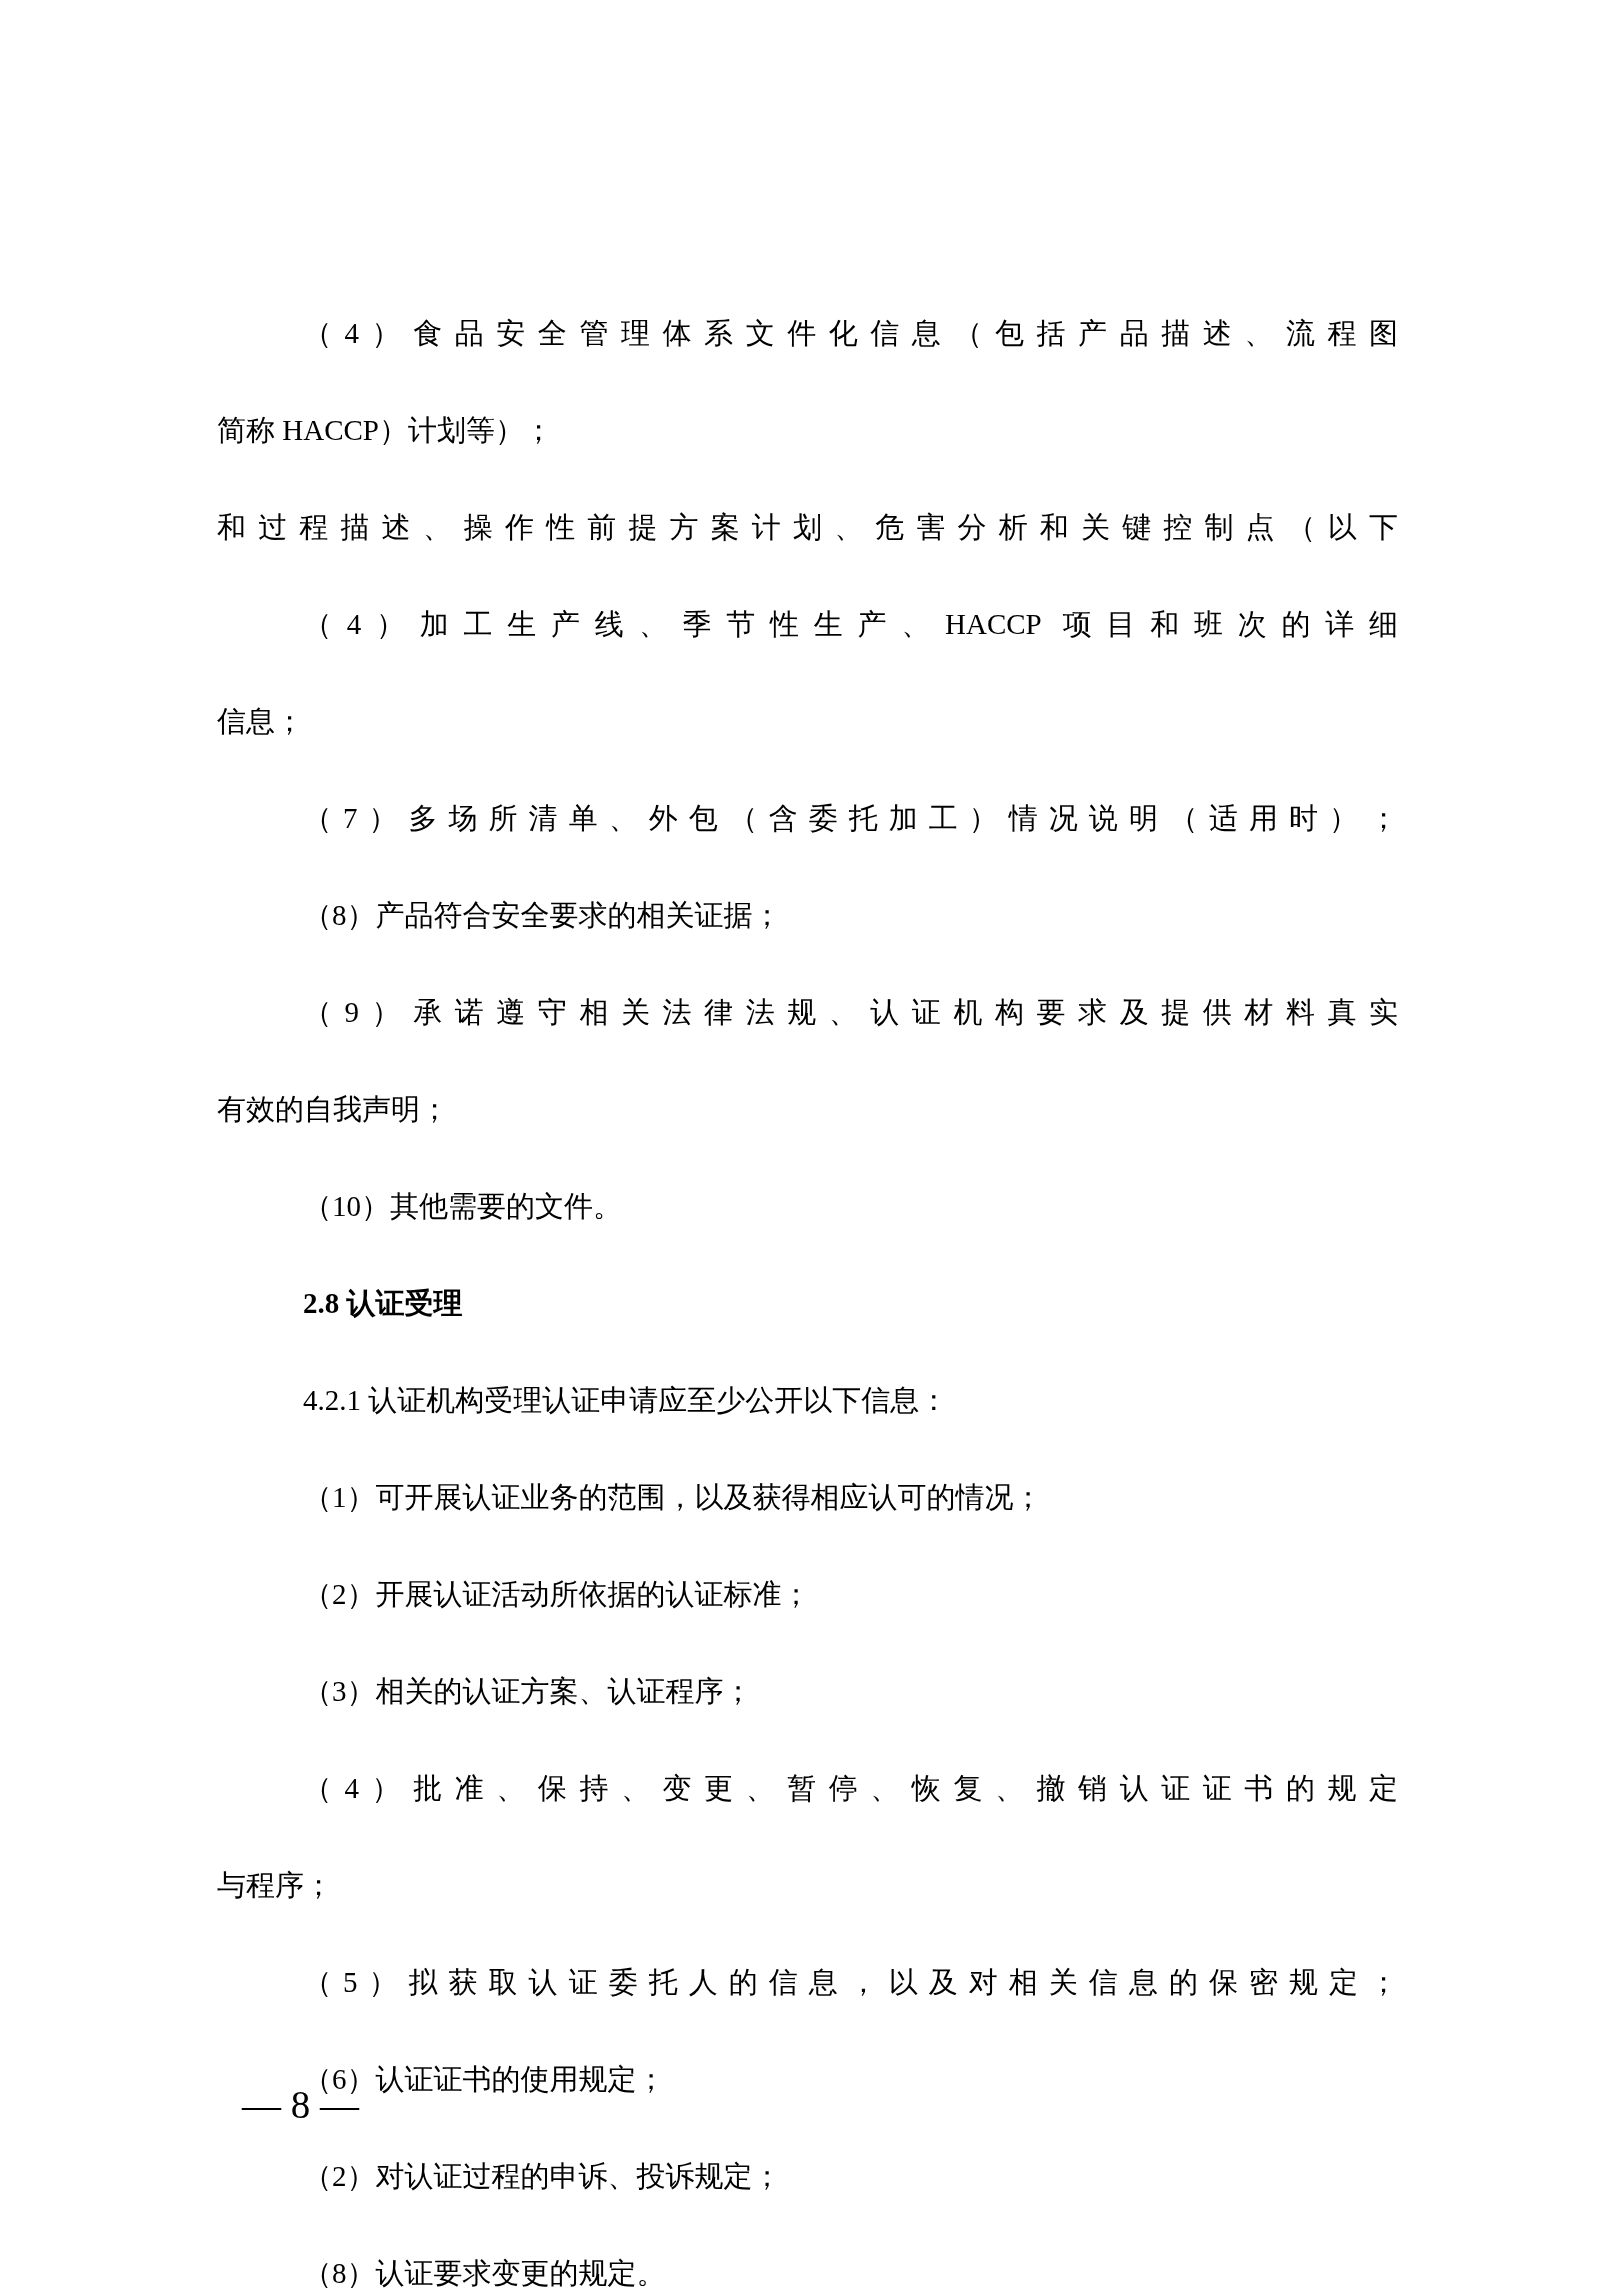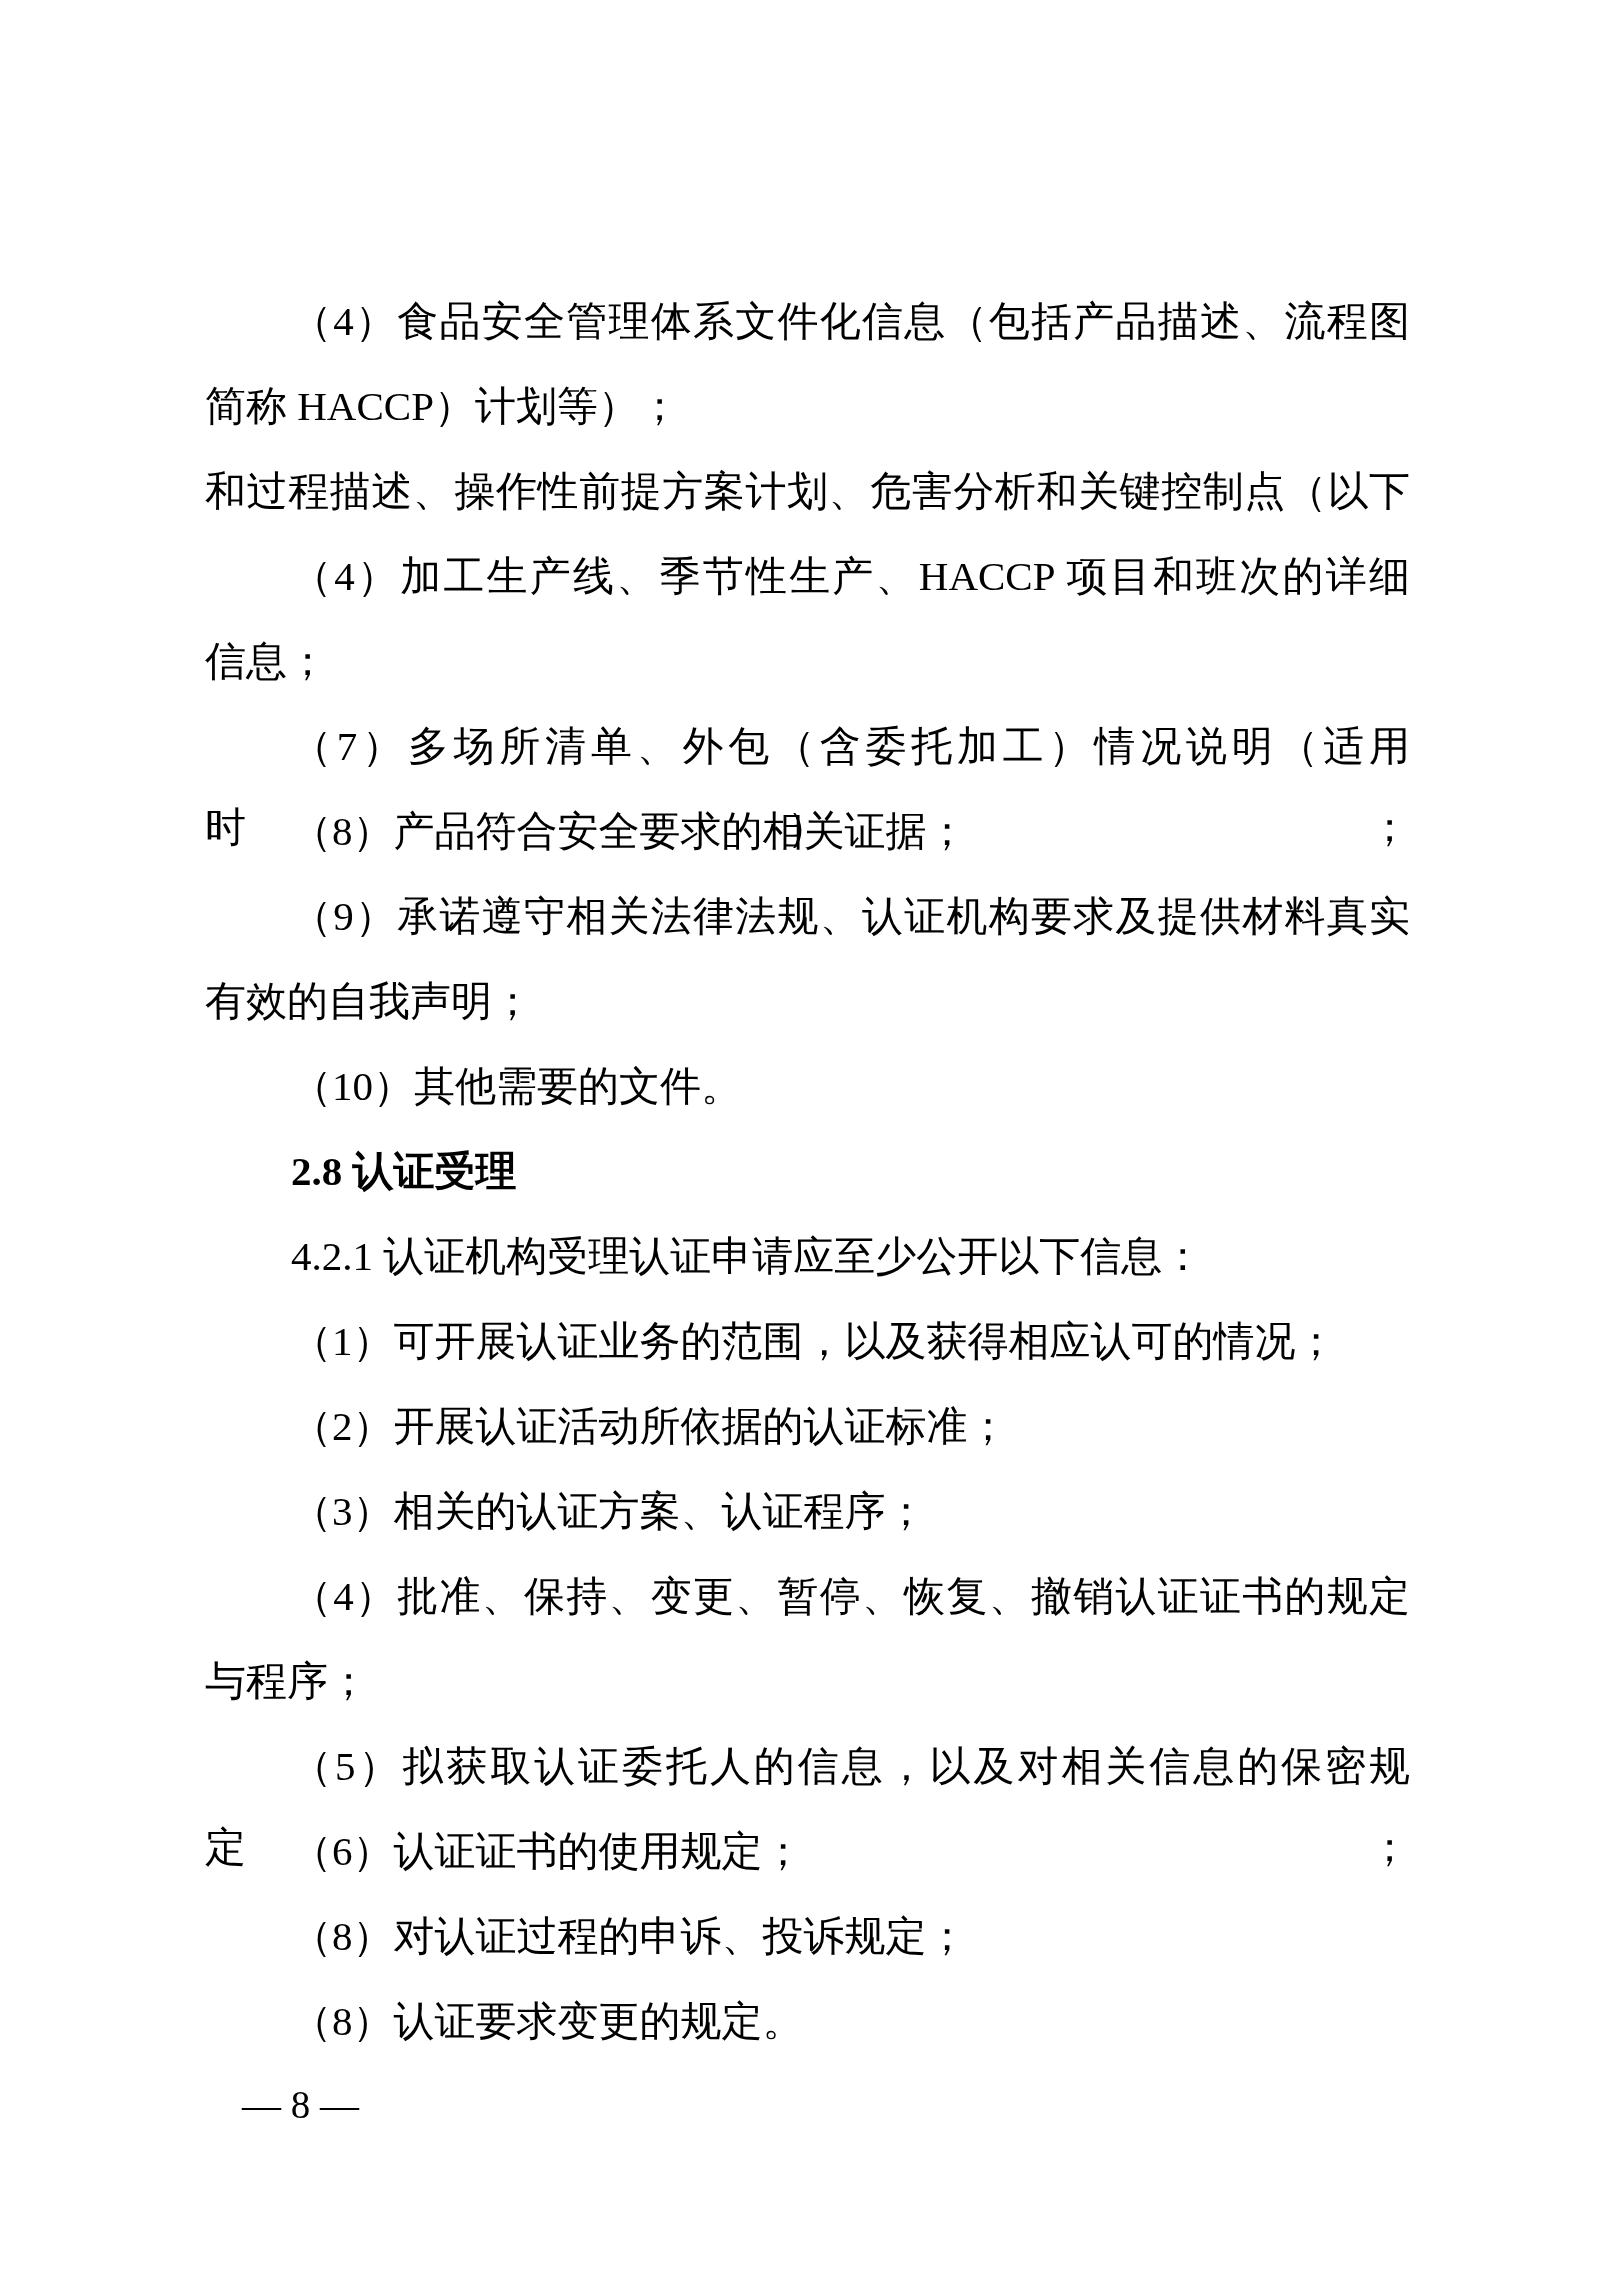--- a/index.html
+++ b/index.html
@@ -13,23 +13,23 @@
     margin: 0 auto;
     overflow: hidden;
   }
   .content {
     position: absolute;
     left: 201px;
     top: 277px;
     width: 1213px;
   }
   .line {
-    margin: 4px;
+    margin: 16px;
     padding: 0;
-    font-size: 41px;
+    font-size: 29px;
     height: 81px;
     line-height: 81px;
     white-space: nowrap;
     font-weight: normal;
   }
   .line.indent { text-indent: 86px; }
   .line.fill {
     white-space: normal;
     text-align: justify;
     text-align-last: justify;
@@ -62,21 +62,21 @@
     <p class="line indent">（10）其他需要的文件。</p>
     <p class="line indent heading">2.8 认证受理</p>
     <p class="line indent">4.2.1 认证机构受理认证申请应至少公开以下信息：</p>
     <p class="line indent">（1）可开展认证业务的范围，以及获得相应认可的情况；</p>
     <p class="line indent">（2）开展认证活动所依据的认证标准；</p>
     <p class="line indent">（3）相关的认证方案、认证程序；</p>
     <p class="line indent fill">（4）批准、保持、变更、暂停、恢复、撤销认证证书的规定</p>
     <p class="line">与程序；</p>
     <p class="line indent fill">（5）拟获取认证委托人的信息，以及对相关信息的保密规定；</p>
     <p class="line indent">（6）认证证书的使用规定；</p>
-    <p class="line indent">（8）对认证过程的申诉、投诉规定；</p>
+    <p class="line indent">（2）对认证过程的申诉、投诉规定；</p>
     <p class="line indent">（8）认证要求变更的规定。</p>
   </main>
 
   <footer class="footer">
     <span>— 8 —</span>
   </footer>
 </div>
 
 
 </body></html>

